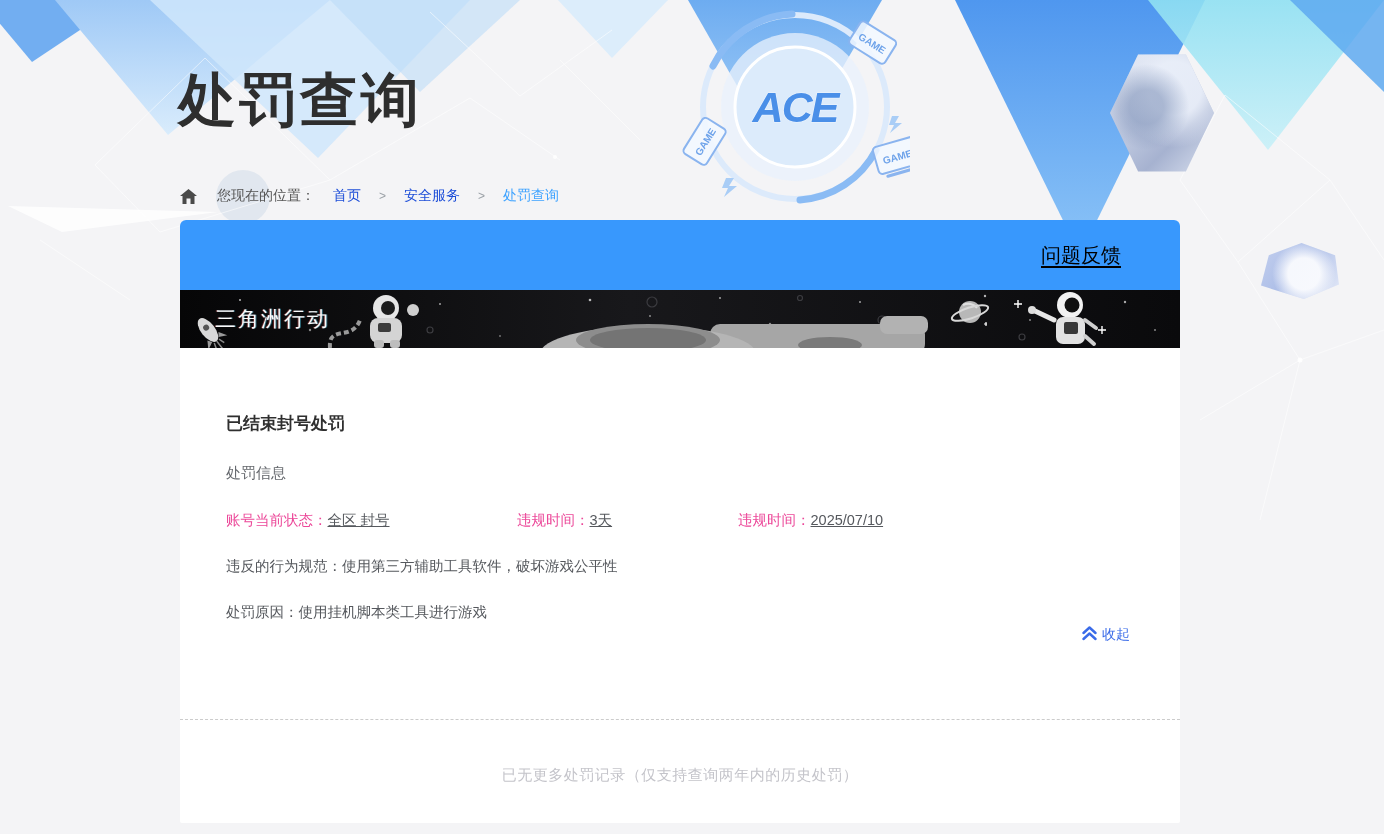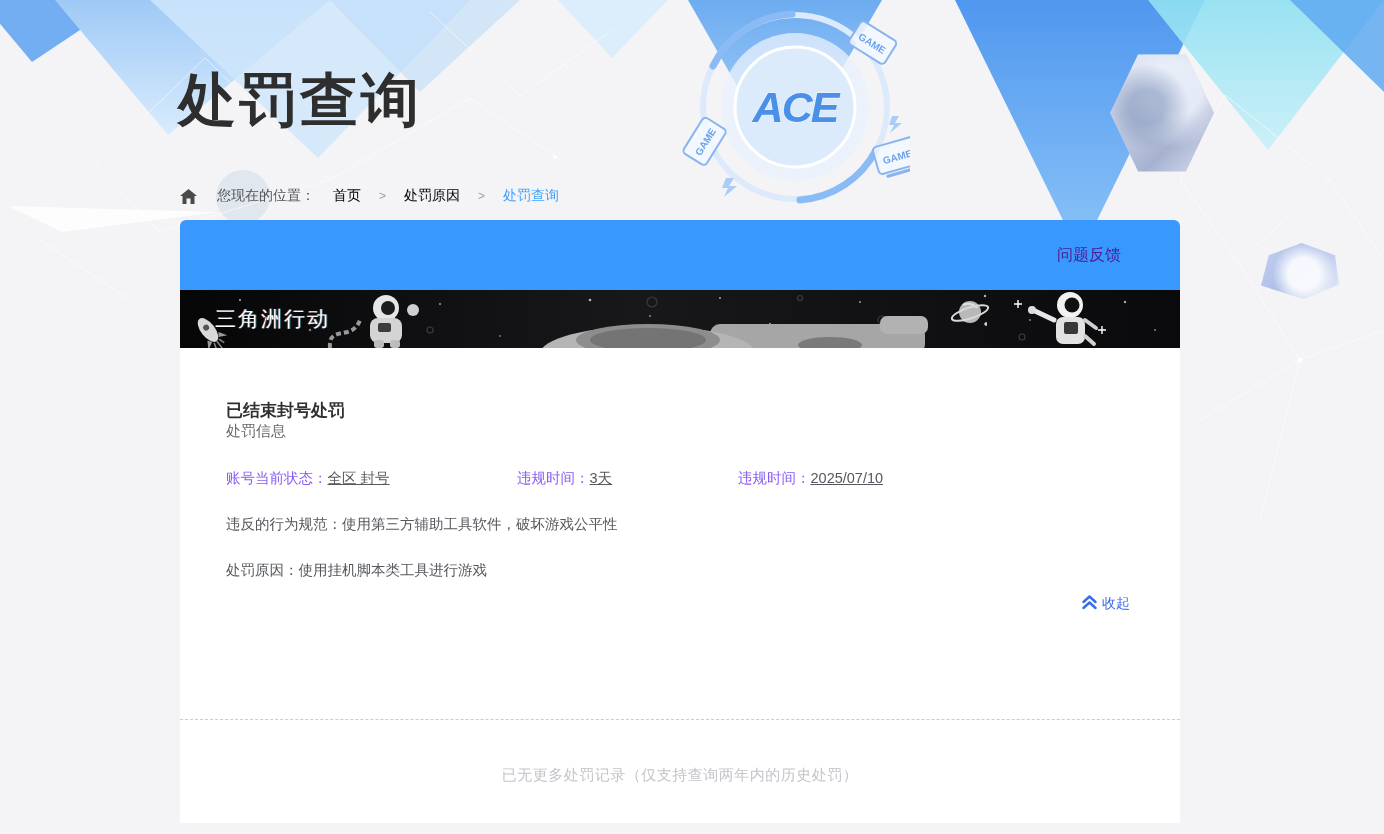--- a/index.html
+++ b/index.html
@@ -31,62 +31,62 @@
   }
   .page-title {
     position:absolute; left:178px; top:62px; z-index:2;
     font-size:58px; font-weight:900; letter-spacing:3px; color:#2e2e2e;
   }
   .breadcrumb {
     position:absolute; left:180px; top:187px; z-index:2;
     display:flex; align-items:center; gap:18px; font-size:14px; color:#555;
   }
   .breadcrumb .sep { color:#9aa0a6; font-size:12px; }
-  .crumb-link { color:#000000; text-decoration:none; cursor:pointer; }
+  .crumb-link { color:#1d4ed8; text-decoration:none; cursor:pointer; }
   .crumb-current { color:#3da2ff; text-decoration:none; cursor:pointer; }
   .home-ico { display:inline-flex; margin-right:2px; }
 
   .card {
     position:absolute; left:180px; top:220px; width:1000px; height:603px; z-index:3;
     background:#fff; border-radius:6px 6px 2px 2px;
     display:flex; flex-direction:column;
   }
   .card-bar {
     height:70px; background:#3898fd; border-radius:6px 6px 0 0;
     display:flex; align-items:center; justify-content:flex-end;
     padding-right:59px; flex:none;
   }
   .feedback-link {
-    color:#4c1d95; font-size:16px; cursor:pointer;
+    color:#000000; font-size:20px; text-decoration:underline; cursor:pointer;
     text-underline-offset:4px;
   }
   .banner {
     position:relative; height:58px; flex:none; overflow:hidden;
     background:linear-gradient(90deg,#060607,#18181b 45%,#0a0a0c);
   }
   .banner svg { position:absolute; inset:0; }
   .banner-name {
     position:absolute; left:35px; top:50%; transform:translateY(-50%);
     color:#fafafa; font-size:21px; letter-spacing:2px; z-index:2;
     text-shadow:1px 0 rgba(90,220,255,.45), -1px 0 rgba(255,90,90,.35);
     font-family:Liberation Serif, serif;
   }
   .content { padding:0 46px; flex:1 1 auto; }
-  .record-title { margin-top:51px; font-size:17px; font-weight:bold; color:#2f2f2f; }
-  .sec-title { font-size:15px; color:#65686d; }
+  .record-title { margin-top:64px; font-size:17px; font-weight:bold; color:#2f2f2f; }
+  .sec-title { margin-top:29px; font-size:15px; color:#65686d; }
   .fields-grid {
     display:grid; grid-template-columns:291px 221px 1fr;
     row-gap:21px; margin-top:27px; font-size:14.5px; color:#55585d;
   }
   .field { display:block; line-height:20px; }
-  .f-label { color:#8b5cf6; }
+  .f-label { color:#ec4899; }
   .f-value { color:#55585d;text-decoration:underline; }
   .sec-title-2 { margin-top:31px; }
   .desc-line { margin-top:26px; font-size:14.5px; color:#55585d; line-height:20px; }
-  .collapse-row { margin-top:14px; display:flex; justify-content:flex-end; padding-right:4px; }
+  .collapse-row { margin-top:3px; display:flex; justify-content:flex-end; padding-right:4px; }
   .collapse-btn {
     display:inline-flex; align-items:center; gap:5px; cursor:pointer;
     color:#3a6be8; font-size:14px; text-decoration:none;
   }
   .dashed-sep { border-top:1px dashed #ccc; margin-top:19px; flex:none; }
   .footer-note {
     flex:none; text-align:center; padding:46px 0 38px;
     font-size:15px; color:#c4c4ca; letter-spacing:.5px;
   }
 </style>
@@ -174,21 +174,21 @@
 
 <div class="breadcrumb">
   <span class="home-ico">
     <svg width="17" height="15" viewBox="0 0 17 15">
       <path d="M8.5 0 L17 7 L14.5 7 L14.5 15 L10.5 15 L10.5 9.5 L6.5 9.5 L6.5 15 L2.5 15 L2.5 7 L0 7 Z" fill="#4a4a4a"></path>
     </svg>
   </span>
   <span>您现在的位置：</span>
   <a class="crumb-link">首页</a>
   <span class="sep">&gt;</span>
-  <a class="crumb-link">处罚原因</a>
+  <a class="crumb-link">安全服务</a>
   <span class="sep">&gt;</span>
   <a class="crumb-current">处罚查询</a>
 </div>
 
 <div class="card">
 
   <div class="card-bar">
     <a class="feedback-link">问题反馈</a>
   </div>
 

